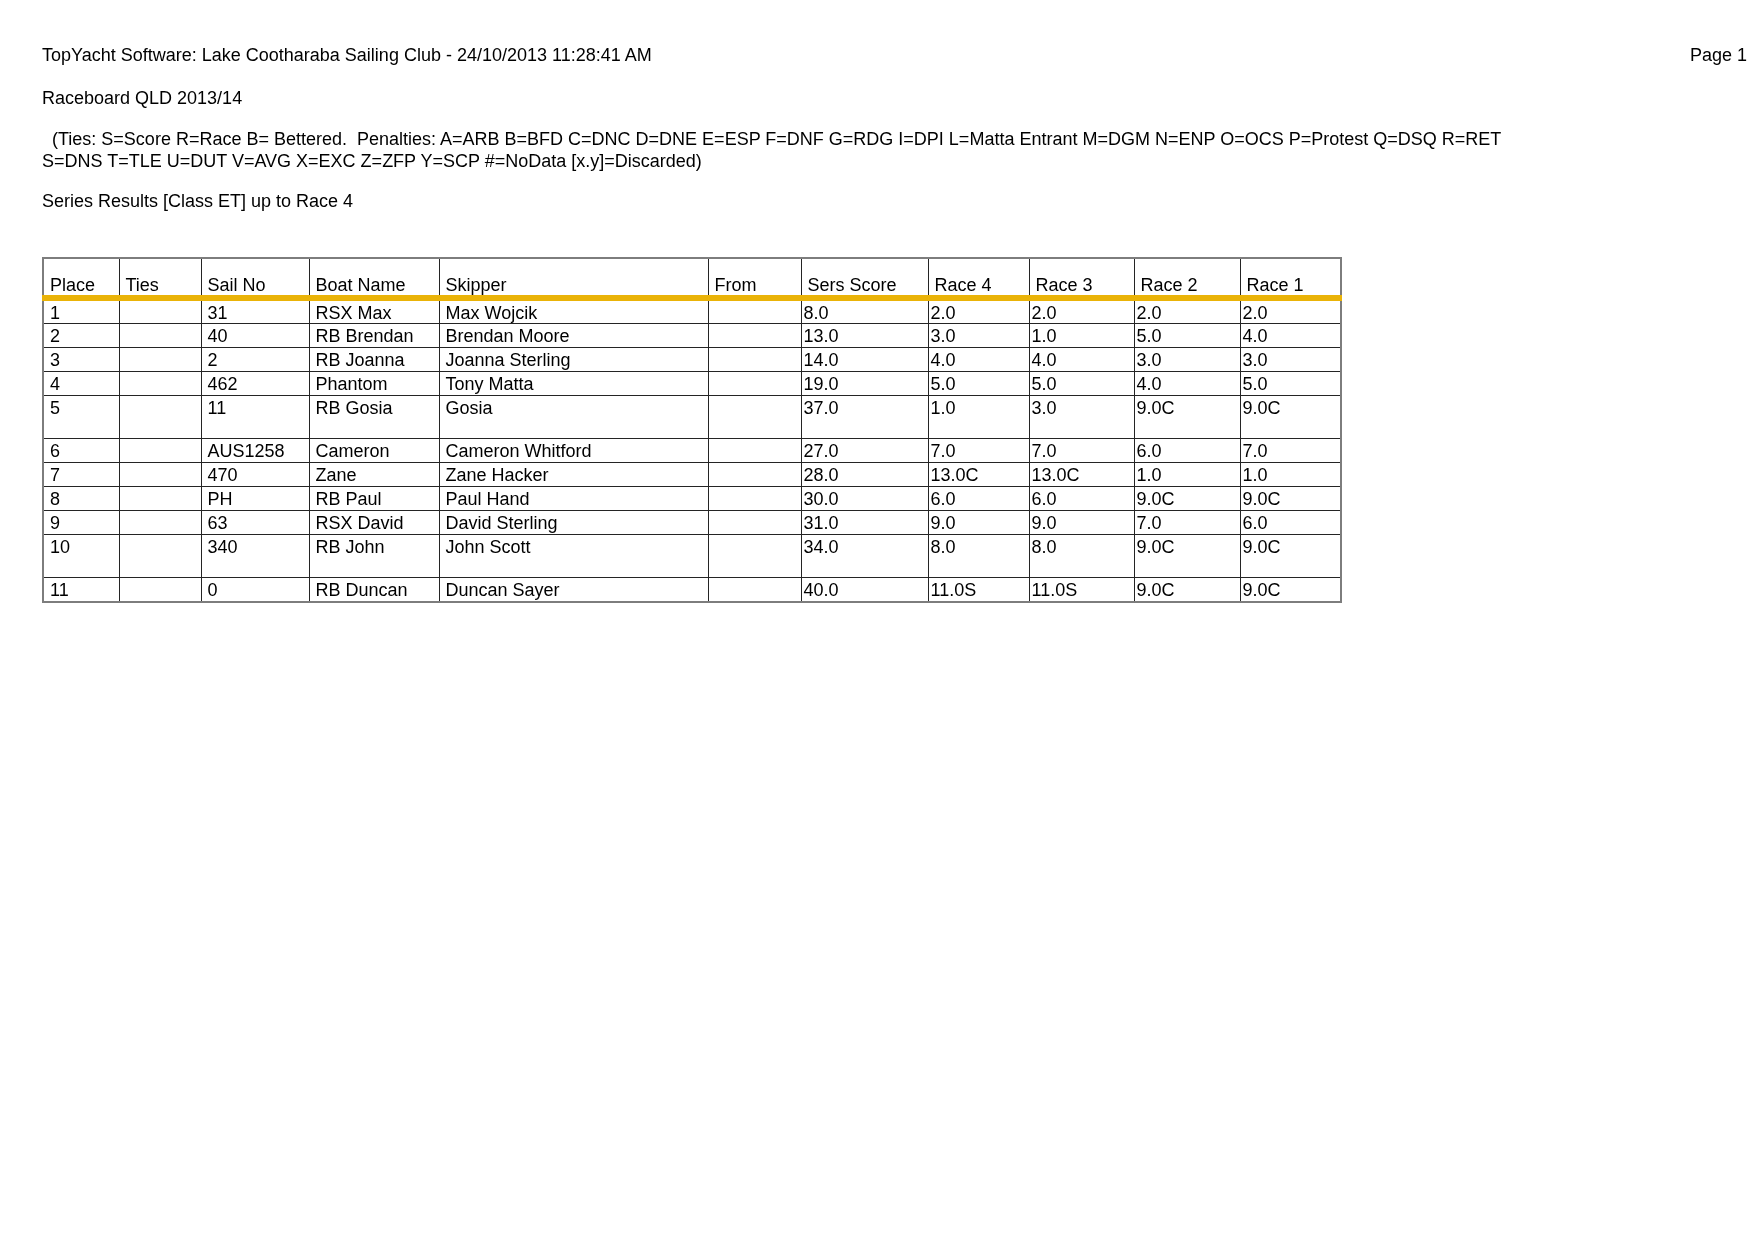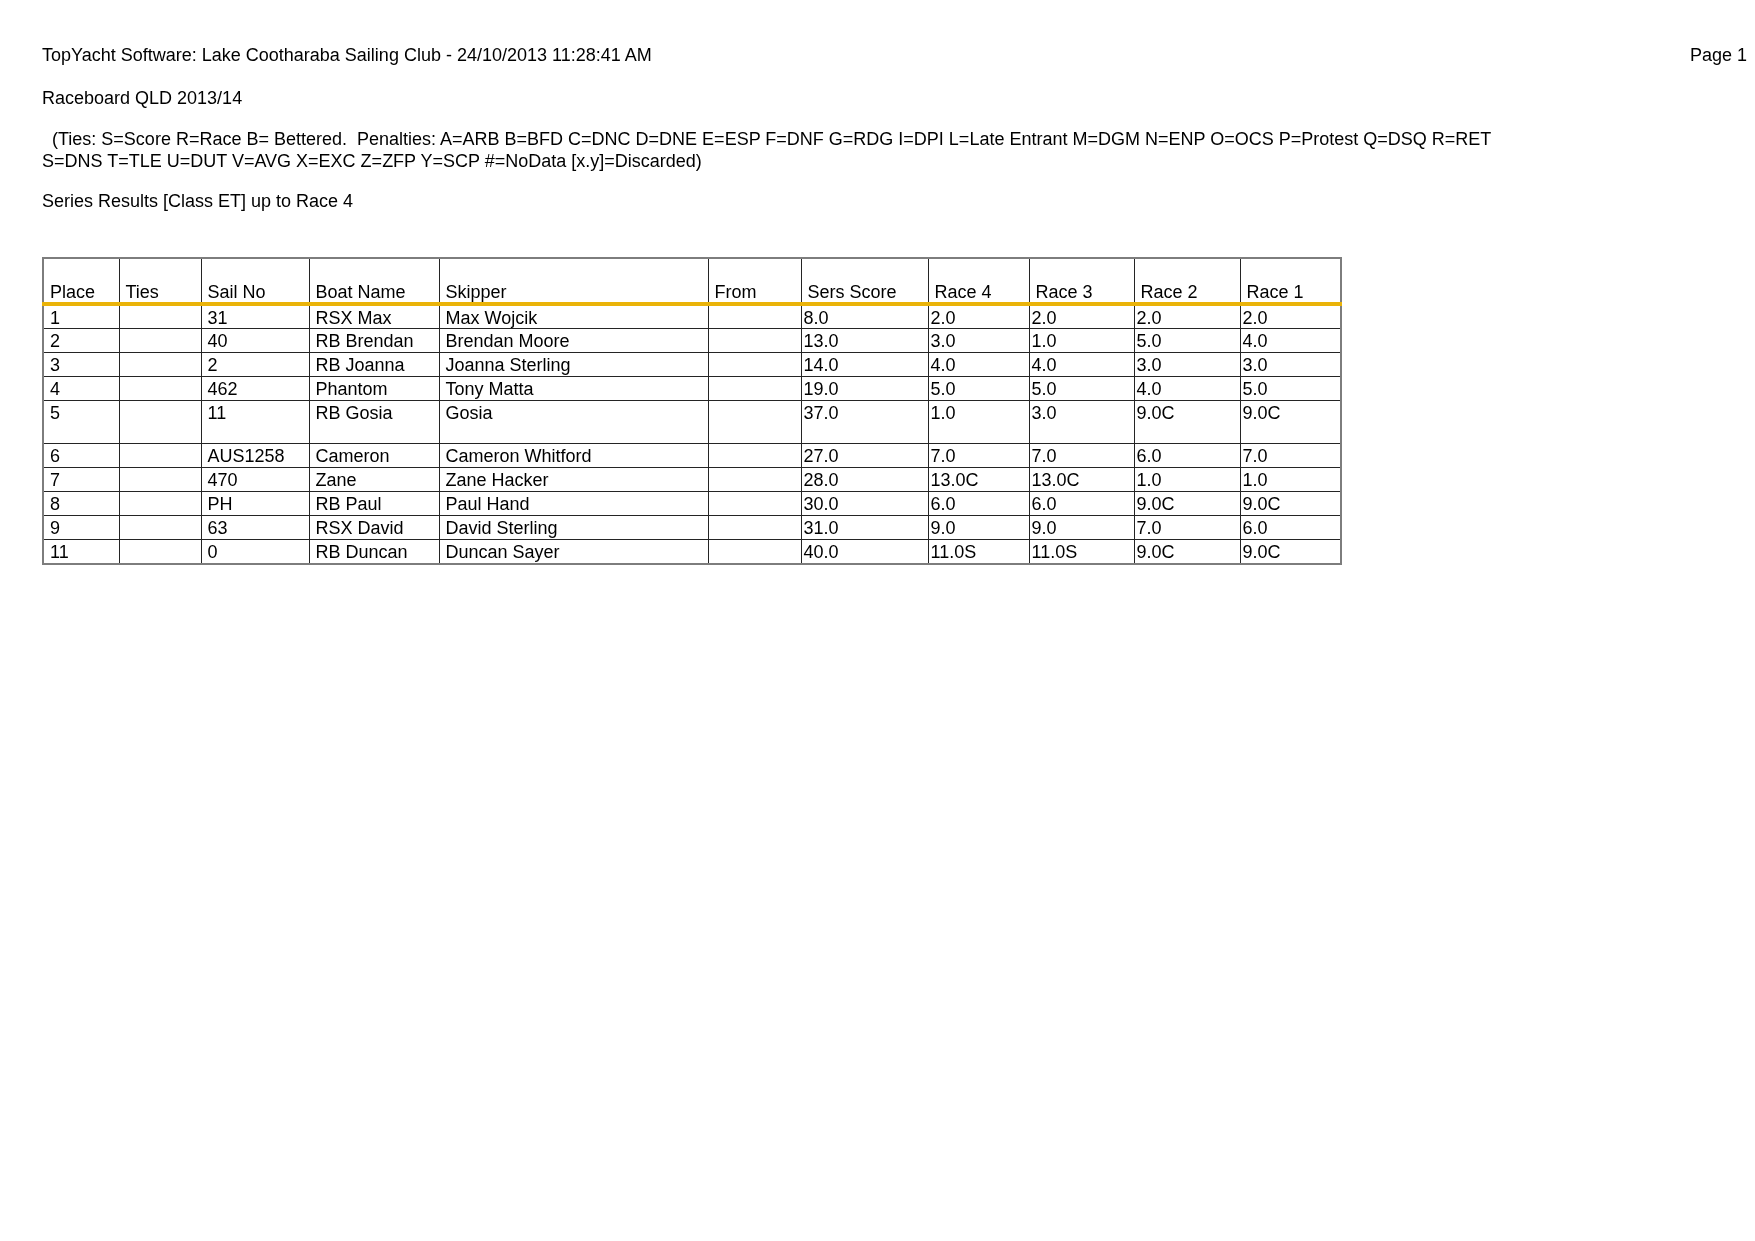--- a/index.html
+++ b/index.html
@@ -45,43 +45,43 @@
     font-size: 18px;
     line-height: 20px;
     text-align: left;
     vertical-align: top;
     padding: 2px 2px 0 6px;
     overflow: hidden;
     white-space: nowrap;
   }
   table.results thead tr { height: 36px; }
   table.results thead th {
-    border-bottom: 4px solid #eab308;
-    padding-top: 23px;
+    border-bottom: 6px solid #eab308;
+    padding-top: 16px;
   }
   table.results tbody tr { height: 24px; }
   table.results tbody tr.tall { height: 43px; }
   table.results td.num {
     padding-left: 2px;
   }
 </style>
 </head>
 <body>
 
 <div class="page">
 
   <div class="topline">
     <span class="txt">TopYacht Software: Lake Cootharaba Sailing Club - 24/10/2013 11:28:41 AM</span>
     <span class="txt">Page 1</span>
   </div>
 
   <div class="txt series-name">Raceboard QLD 2013/14</div>
 
 
-  <div class="txt legend-line-1">  (Ties: S=Score R=Race B= Bettered.  Penalties: A=ARB B=BFD C=DNC D=DNE E=ESP F=DNF G=RDG I=DPI L=Late Entrant M=DGM N=ENP O=OCS P=Protest Q=DSQ R=RET</div>
+  <div class="txt legend-line-1">  (Ties: S=Score R=Race B= Bettered.  Penalties: A=ARB B=BFD C=DNC D=DNE E=ESP F=DNF G=RDG I=DPI L=Matta Entrant M=DGM N=ENP O=OCS P=Protest Q=DSQ R=RET</div>
   <div class="txt legend-line-2">S=DNS T=TLE U=DUT V=AVG X=EXC Z=ZFP Y=SCP #=NoData [x.y]=Discarded)</div>
 
   <div class="txt results-caption">Series Results [Class ET] up to Race 4</div>
 
   <table class="results">
     <colgroup>
         <col style="width: 76px;">
         <col style="width: 82px;">
         <col style="width: 108px;">
         <col style="width: 130px;">
@@ -219,20 +219,33 @@
           <td>63</td>
           <td>RSX David</td>
           <td>David Sterling</td>
           <td></td>
           <td class="num">31.0</td>
           <td class="num">9.0</td>
           <td class="num">9.0</td>
           <td class="num">7.0</td>
           <td class="num">6.0</td>
         </tr>
+        <tr class="tall">
+          <td>10</td>
+          <td></td>
+          <td>340</td>
+          <td>RB John</td>
+          <td>John Scott</td>
+          <td></td>
+          <td class="num">34.0</td>
+          <td class="num">8.0</td>
+          <td class="num">8.0</td>
+          <td class="num">9.0C</td>
+          <td class="num">9.0C</td>
+        </tr>
         <tr>
           <td>11</td>
           <td></td>
           <td>0</td>
           <td>RB Duncan</td>
           <td>Duncan Sayer</td>
           <td></td>
           <td class="num">40.0</td>
           <td class="num">11.0S</td>
           <td class="num">11.0S</td>

